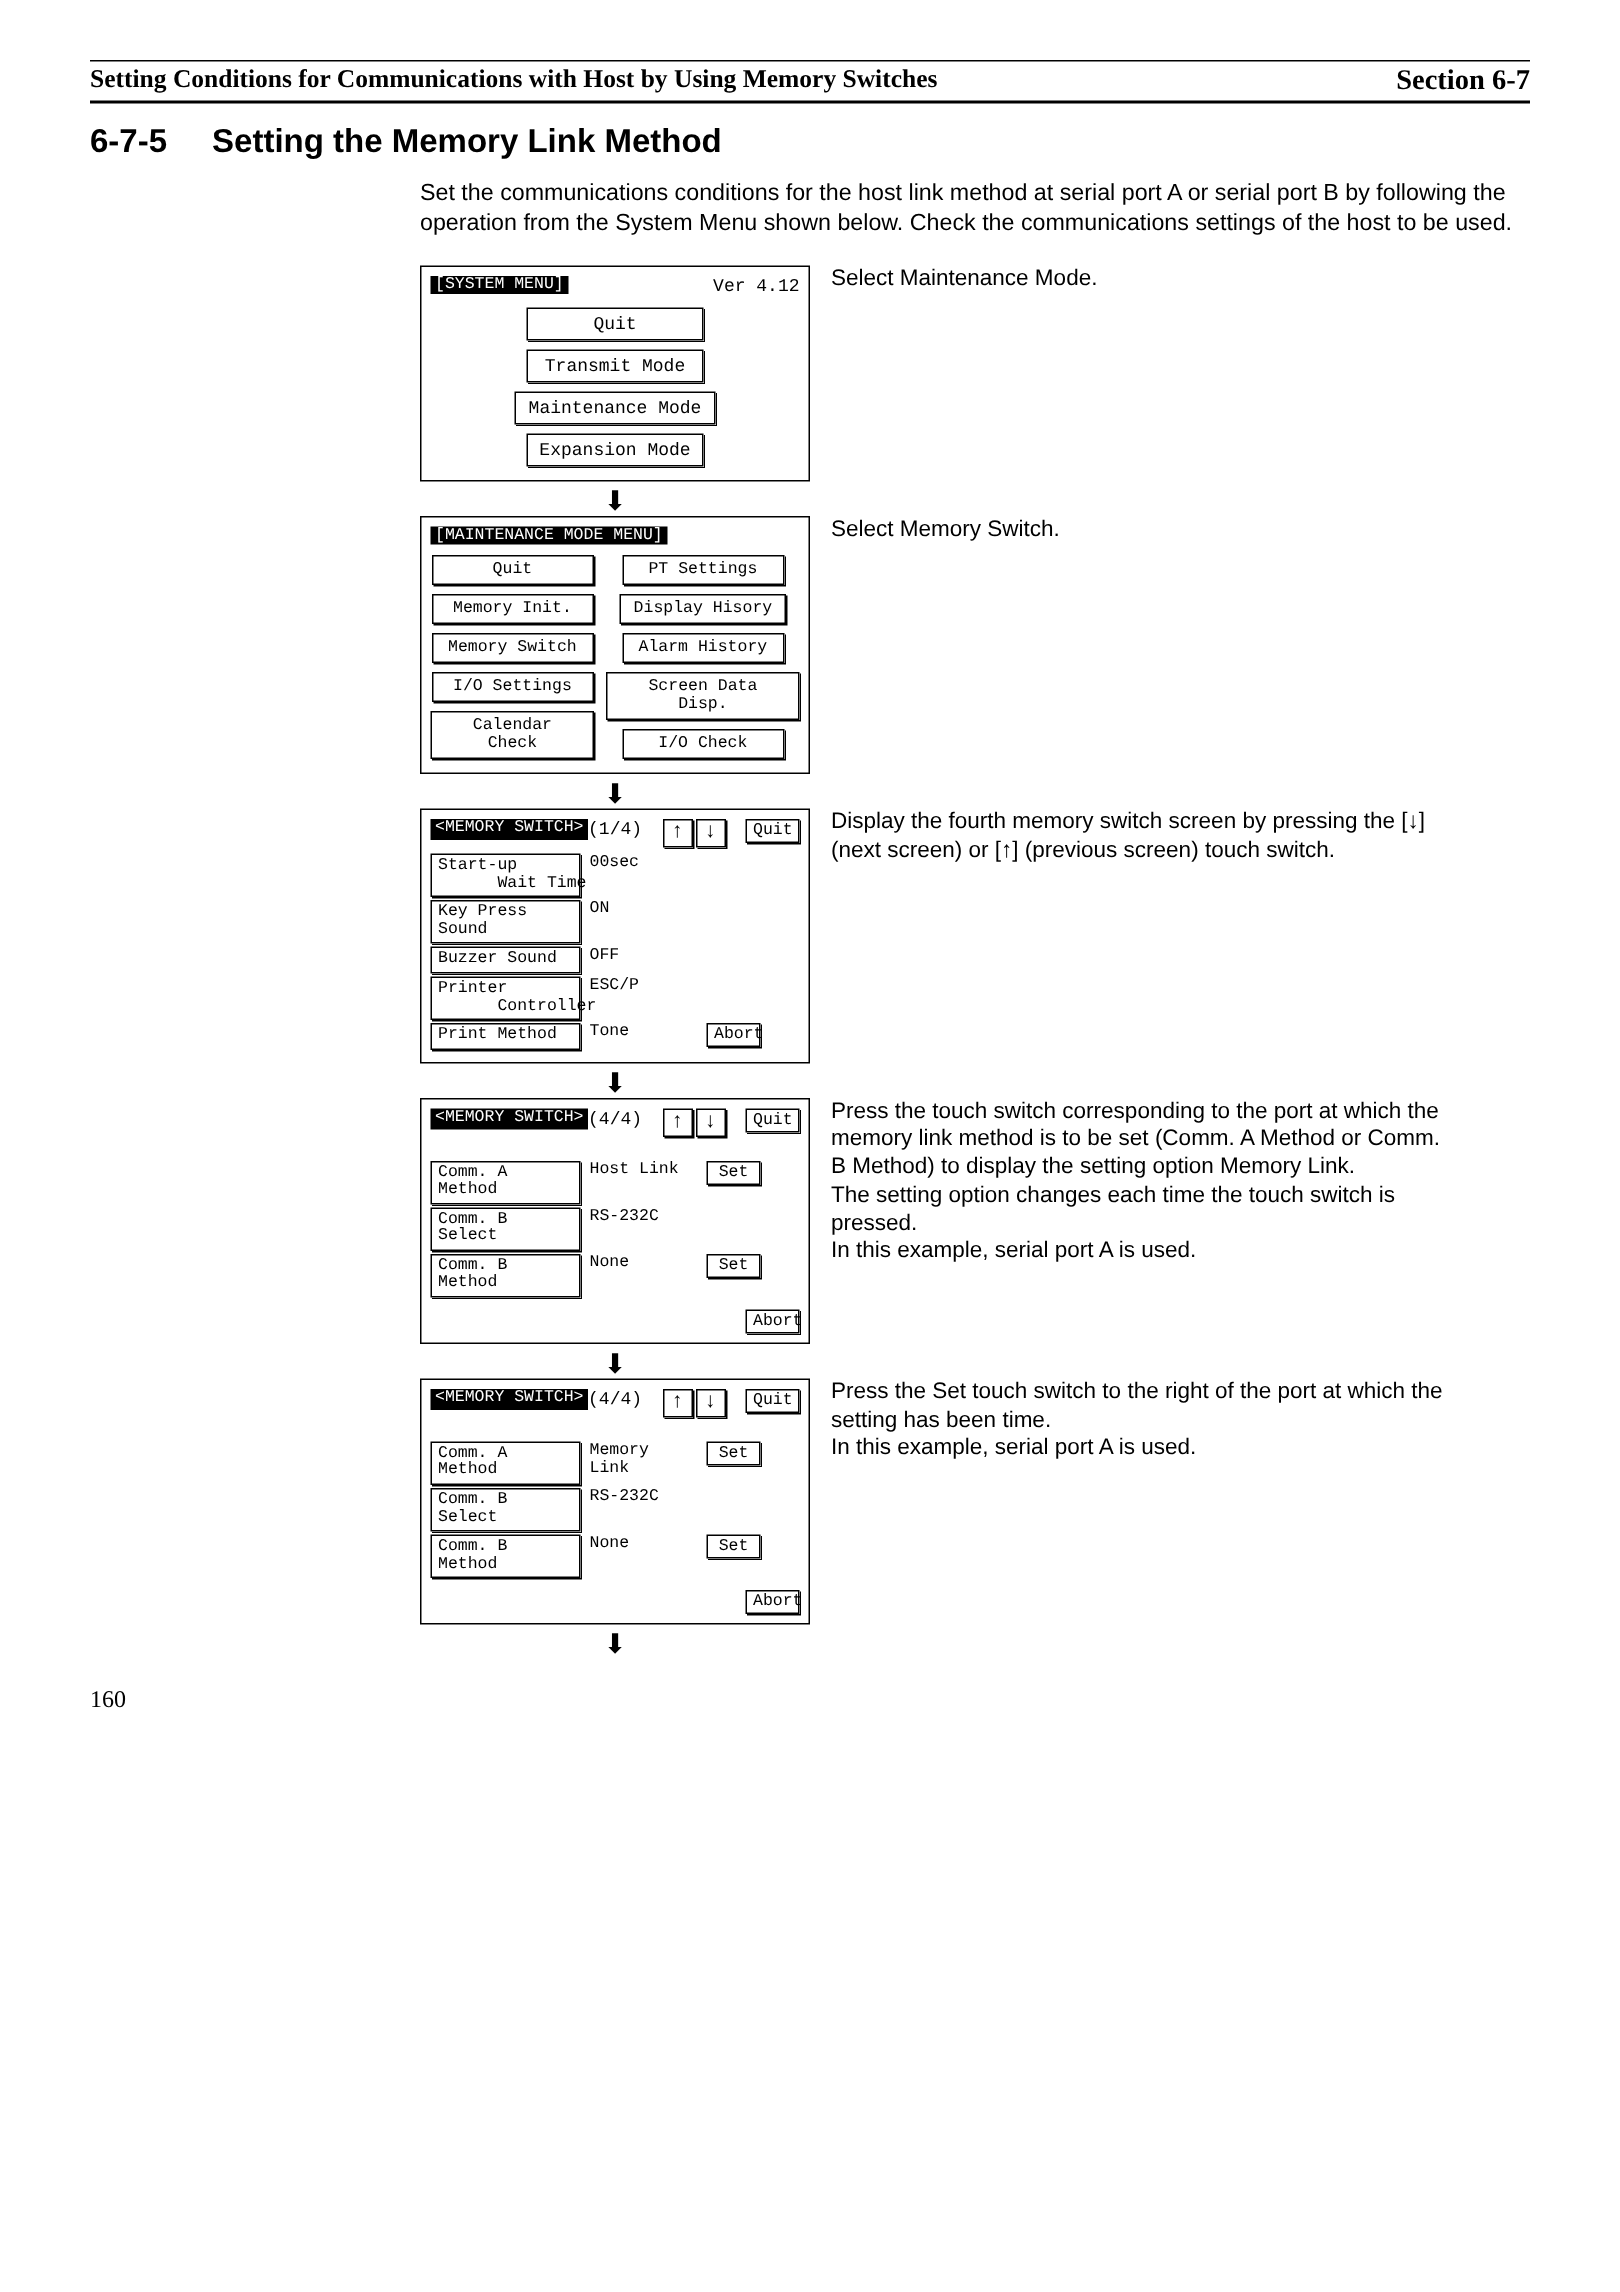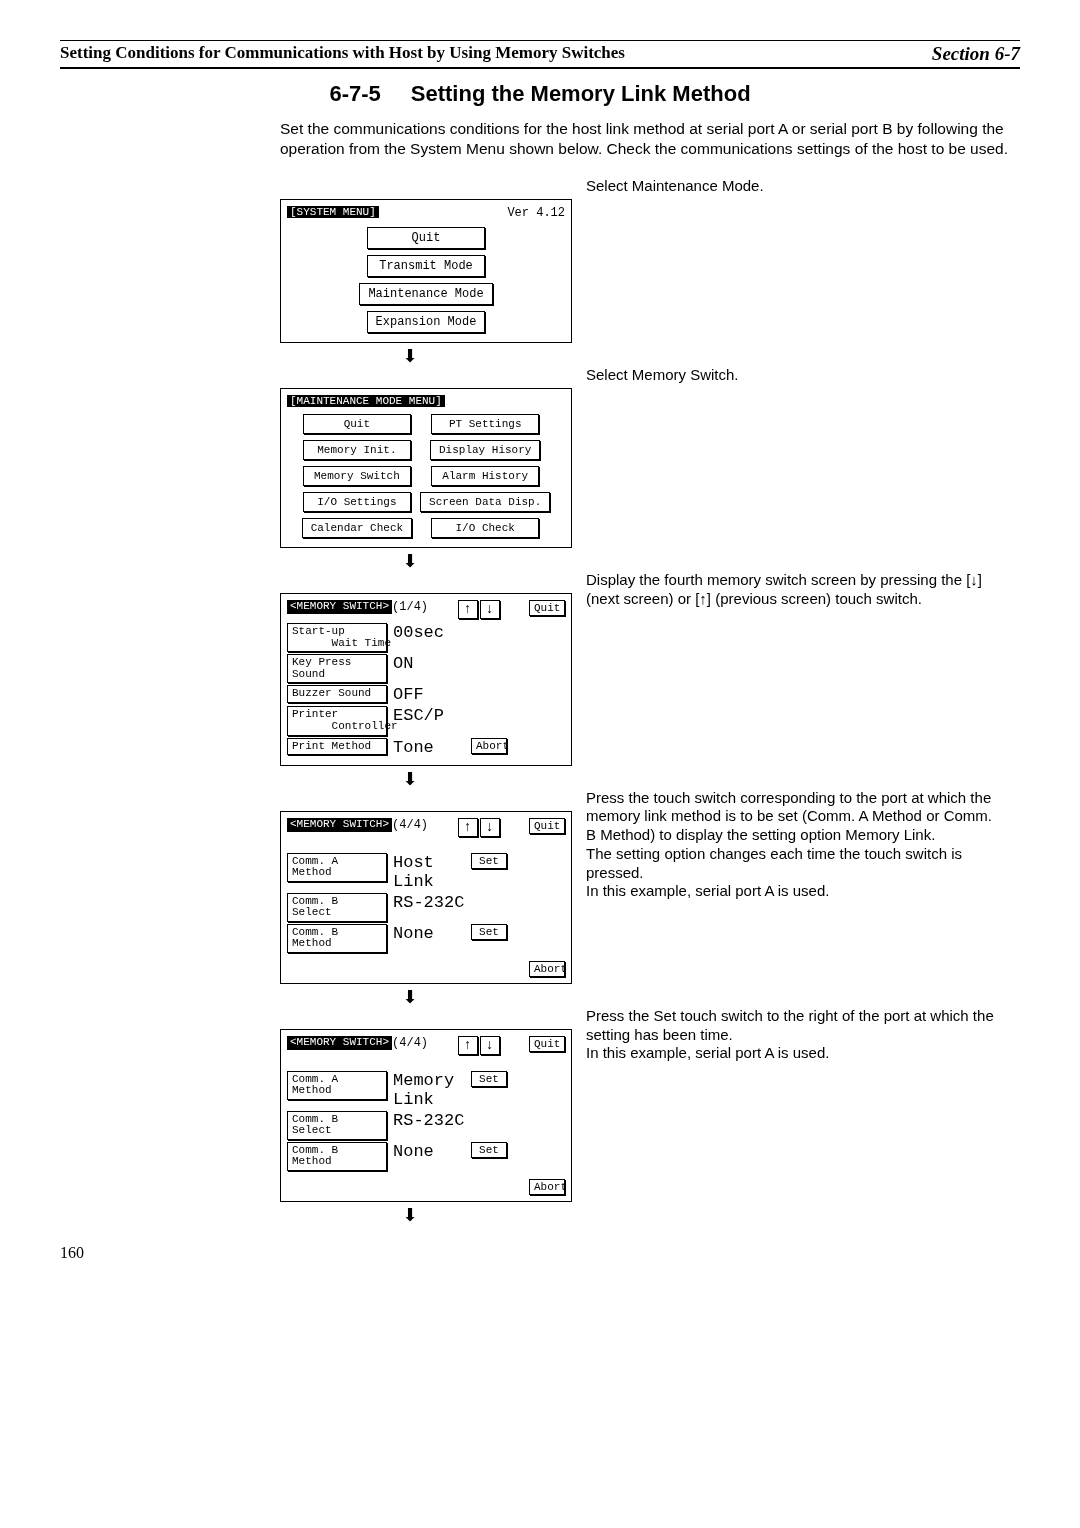--- a/index.html
+++ b/index.html
@@ -14,46 +14,45 @@
   }
   .header-row {
     display: flex;
     justify-content: space-between;
     border-bottom: 2px solid #000;
     border-top: 1px solid #000;
     padding: 2px 0;
     margin-bottom: 12px;
   }
   .header-left { font-weight: bold; font-size: 17px; }
-  .header-right { font-weight: bold; font-size: 19px; font-style: italic; }
-  .section-title { display: flex; gap: 30px; font-weight: bold; font-size: 22px; margin-bottom: 12px; font-family: Arial, sans-serif; justify-content: center;}
+  .header-right { font-weight: bold; font-size: 19px; }
+  .section-title { display: flex; gap: 30px; font-weight: bold; font-size: 22px; margin-bottom: 12px; font-family: Arial, sans-serif;}
   .intro {
     font-family: Arial, sans-serif;
     font-size: 15.5px;
     margin-left: 220px;
     line-height: 1.3;
     margin-bottom: 18px;
   }
   .flow {
     margin-left: 220px;
   }
   .row {
     display: flex;
     align-items: flex-start;
     gap: 14px;
     margin-bottom: 4px;
   }
   .screen {
     border: 1px solid #000;
-    width: 292px;
+    width: 260px;
     padding: 6px;
     font-family: "Courier New", monospace;
     font-size: 12px;
     position: relative;
-    margin-top: 22px;
   }
   .screen-top {
     display: flex;
     justify-content: space-between;
     align-items: flex-start;
     margin-bottom: 4px;
   }
   .inv {
     background: #000;
     color: #fff;
@@ -79,21 +78,21 @@
     gap: 6px;
   }
   .sm-label {
     border: 1.5px solid #000;
     box-shadow: 1px 1px 0 #000;
     padding: 2px 4px;
     width: 100px;
     font-size: 11px;
     line-height: 1.05;
   }
-  .sm-val { font-size: 17px; width: 72px; }
+  .sm-val { font-size: 11px; width: 72px; }
   .sm-btn {
     border: 1.5px solid #000;
     box-shadow: 1px 1px 0 #000;
     padding: 1px 4px;
     font-size: 11px;
     width: 36px;
     text-align: center;
   }
   .arrows { display: inline-flex; gap: 2px; }
   .arrows .sm-btn { width: 20px; font-weight: bold; font-size: 14px; padding: 0; line-height: 17px; }

